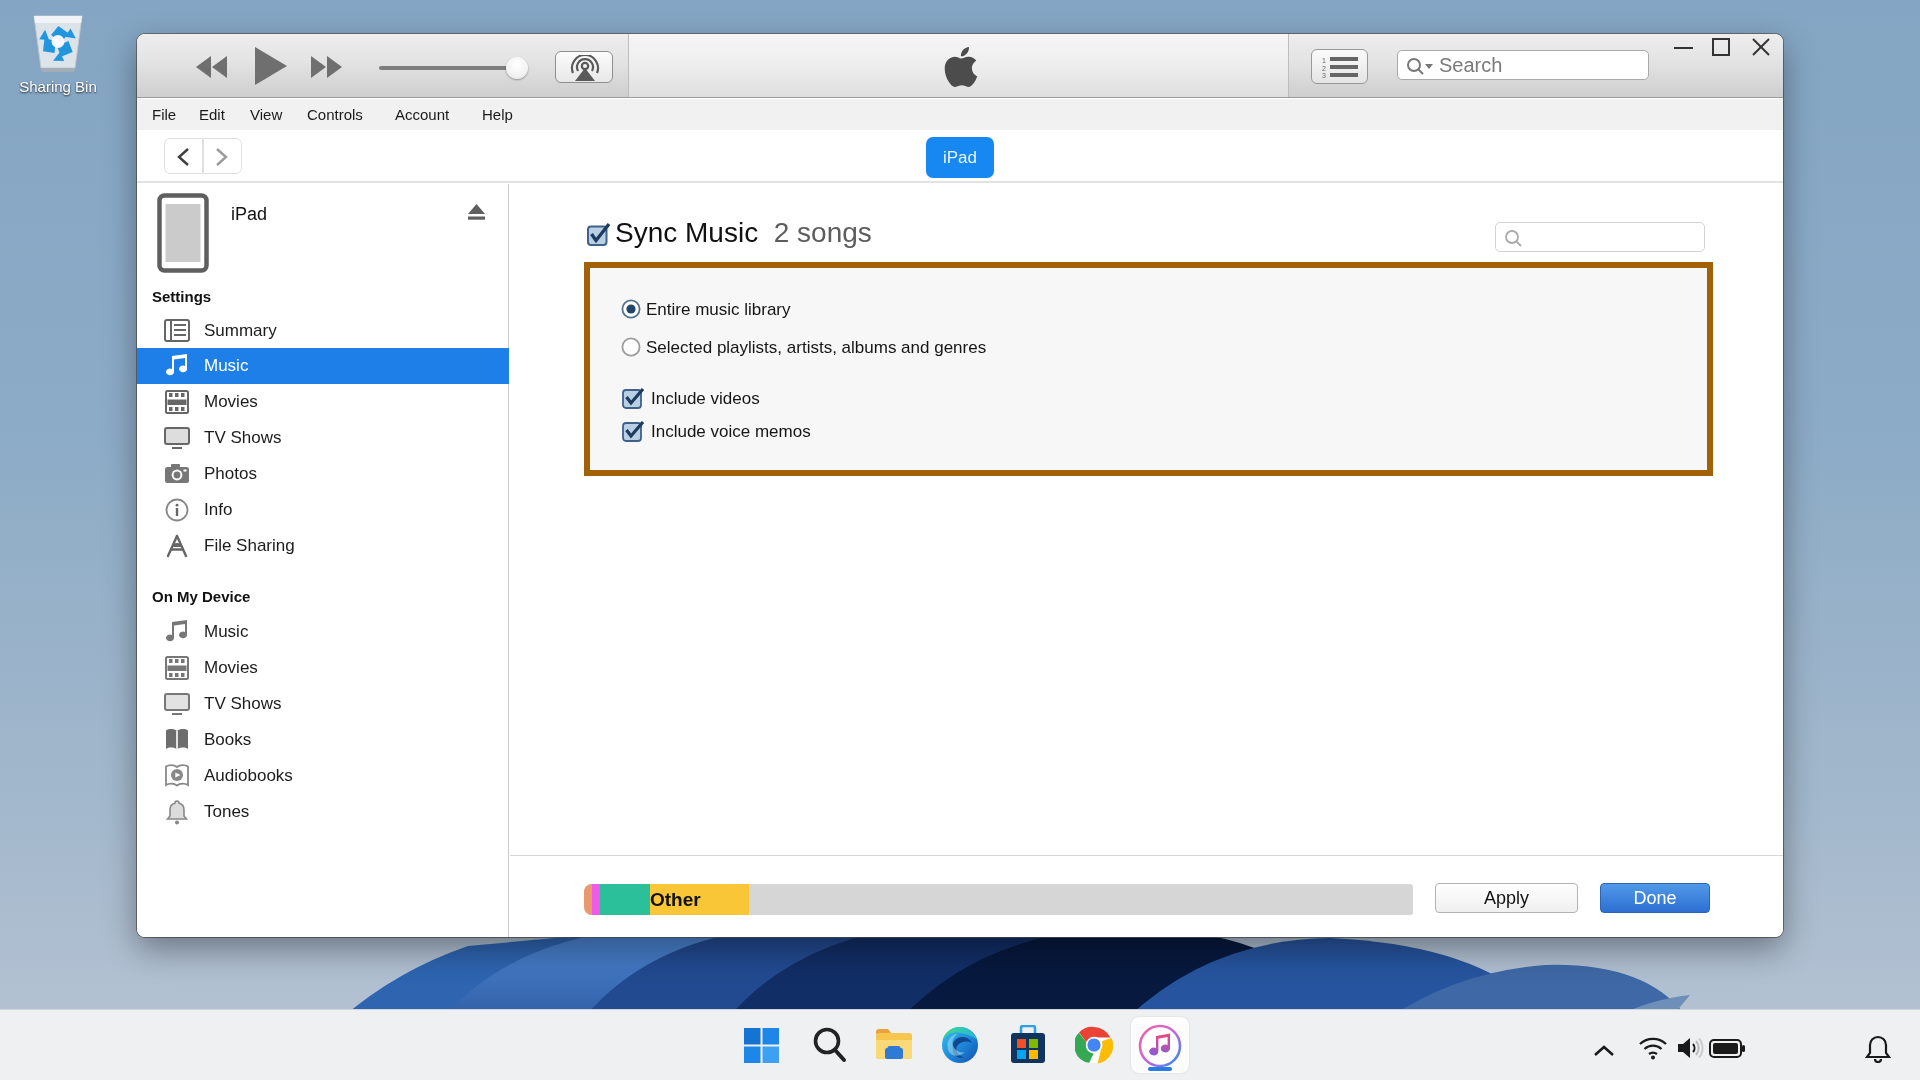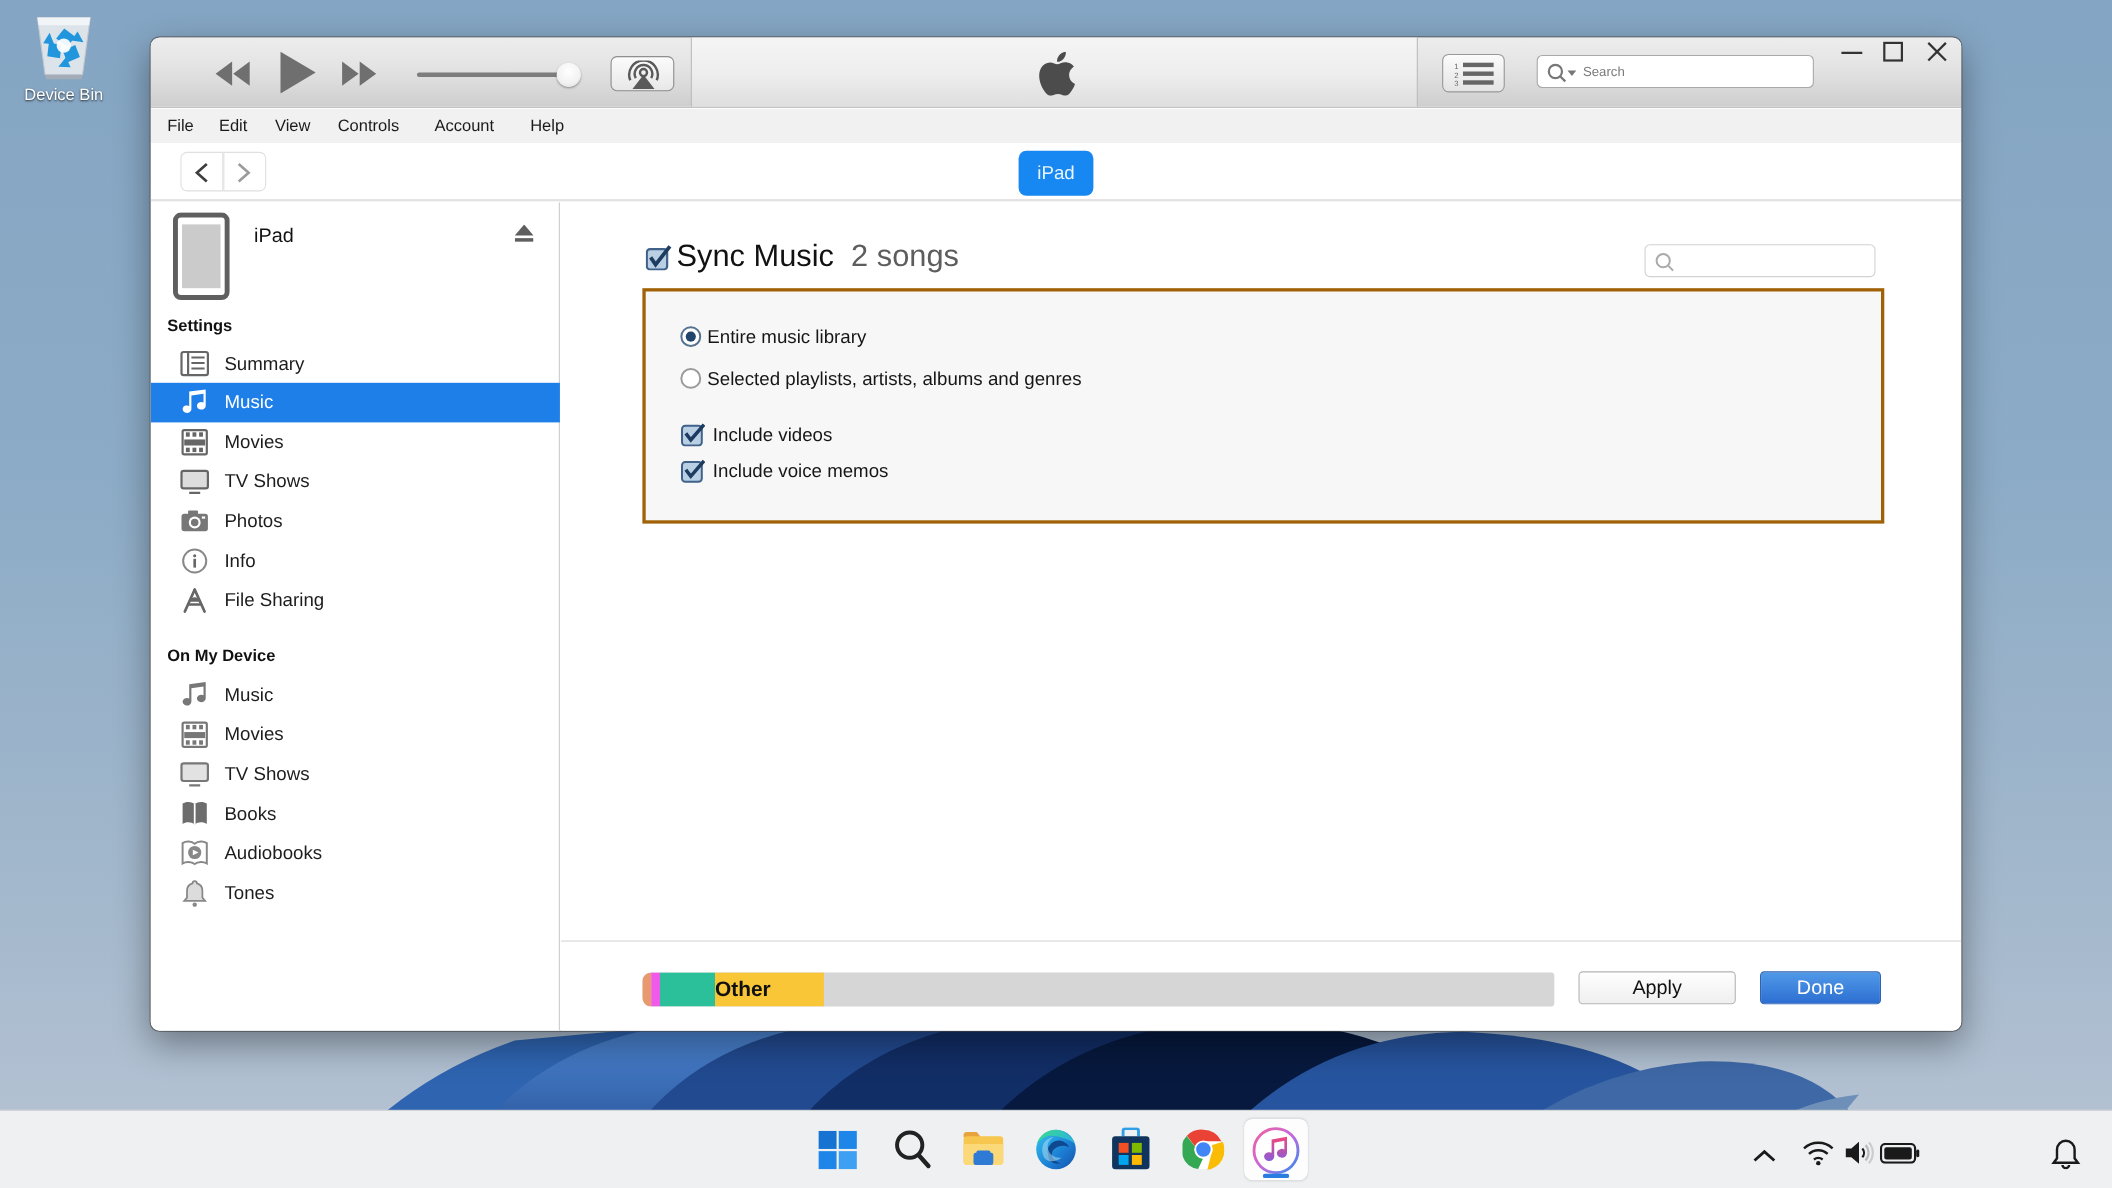--- a/index.html
+++ b/index.html
@@ -21,21 +21,21 @@
   .tbicon { position:absolute; }
   
   #vol-line { position:absolute; left:242px; top:32px; width:138px; height:4px; background:#7d7d7d; border-radius:2px; }
   #vol-knob { position:absolute; left:369px; top:23px; width:22px; height:22px; border-radius:50%;
       background:radial-gradient(circle at 50% 35%,#ffffff 0%,#f2f2f2 60%,#dcdcdc 100%); box-shadow:0 1px 2px rgba(0,0,0,.35); }
   #airplay { position:absolute; left:418px; top:17px; width:58px; height:32px; border-radius:6px;
       background:linear-gradient(180deg,#fbfbfb,#e8e8e8); border:1px solid #8f8f8f; }
   #upnext { position:absolute; left:1174px; top:15px; width:57px; height:35px; border-radius:6px;
       background:linear-gradient(180deg,#fbfbfb,#e4e4e4); border:1px solid #999; }
   #tb-search { position:absolute; left:1260px; top:16px; width:252px; height:30px; border-radius:5px;
-      background:#fff; border:1px solid #a9a9a9; color:#7a7a7a; font-size:12px; line-height:28px; }
+      background:#fff; border:1px solid #a9a9a9; color:#7a7a7a; font-size:20px; line-height:28px; }
   
   .winctl { position:absolute; top:0; }
   
   #menubar { position:absolute; left:0; top:65px; width:1646px; height:31px; background:#f1f1f1; font-size:15px; color:#1a1a1a; }
   #menubar span { position:absolute; top:7px; }
   
   #navrow { position:absolute; left:0; top:96px; width:1646px; height:53px; background:#fff; border-bottom:2px solid #e2e2e2; }
   .navbtn { position:absolute; top:8px; width:39px; height:36px; background:#fff; border:1px solid #e0e0e0; }
   #ipadbtn { position:absolute; left:789px; top:7px; width:68px; height:41px; background:#1787f1; border-radius:7px;
      color:#eaf4ff; font-size:17px; text-align:center; line-height:41px; }
@@ -44,21 +44,21 @@
   .sideitem { position:absolute; left:0; width:371px; height:36px; font-size:17px; color:#1c1c1c; }
   .sideitem .txt { position:absolute; left:67px; top:8px; }
   .sideitem .ic { position:absolute; left:26px; top:5px; width:28px; height:26px; }
   .sidehead { position:absolute; left:15px; font-size:15px; font-weight:bold; color:#111; }
   #selrow { position:absolute; left:0; top:164px; width:372px; height:36px; background:#1f7fe8; }
   
   #main { position:absolute; left:373px; top:150px; width:1273px; height:671px; background:#fff; }
   #synchead { position:absolute; left:105px; top:33px; font-size:28px; color:#111; }
   #synchead .grey { color:#5d5d5d; }
   #minisearch { position:absolute; left:985px; top:38px; width:210px; height:30px; border:1px solid #d2d2d2; border-radius:5px; background:#fff; }
-  #panel { position:absolute; left:74px; top:78px; width:1129px; height:214px; background:#f7f7f7; border:3px solid #a16207; }
+  #panel { position:absolute; left:74px; top:78px; width:1129px; height:214px; background:#f7f7f7; border:6px solid #a16207; }
   .paneltxt { font-size:17px; color:#161616; position:absolute; }
   
   #botbar { position:absolute; left:373px; top:821px; width:1273px; height:82px; background:#fff; border-top:1px solid #d6d6d6; }
   #capbar { position:absolute; left:74px; top:28px; width:829px; height:31px; background:#d6d6d6; border-radius:8px 3px 3px 8px; overflow:hidden; }
   .seg { position:absolute; top:0; height:31px; }
   #applybtn { position:absolute; left:925px; top:27px; width:143px; height:30px; border:1px solid #b3b3b3; border-radius:4px;
      background:linear-gradient(180deg,#fefefe,#efefef); font-size:18px; color:#111; text-align:center; line-height:28px; }
   #donebtn { position:absolute; left:1090px; top:27px; width:110px; height:30px; border:1px solid #2c63b4; border-radius:4px;
      background:linear-gradient(180deg,#5099e8,#2d6fd2); font-size:18px; color:#fff; text-align:center; line-height:28px; }
   
@@ -105,21 +105,21 @@
         <path d="M-2,-17 L9,-11 L3,-1 L-8,-7 Z" transform="rotate(8)"></path>
         <path d="M-2,-17 L9,-11 L3,-1 L-8,-7 Z" transform="rotate(128)"></path>
         <path d="M-2,-17 L9,-11 L3,-1 L-8,-7 Z" transform="rotate(248)"></path>
         <path d="M2,-19 L12,-14 L2,-9 Z" transform="rotate(35)"></path>
         <path d="M2,-19 L12,-14 L2,-9 Z" transform="rotate(155)"></path>
         <path d="M2,-19 L12,-14 L2,-9 Z" transform="rotate(275)"></path>
       </g>
       <circle cx="0" cy="-1.5" r="6.5" fill="#fff" fill-opacity="0.92"></circle>
     </g>
   </svg>
-  <div class="lbl">Device Bin</div>
+  <div class="lbl">Sharing Bin</div>
 </div>
 
 <div id="win">
   <div id="toolbar">
     <div id="tb-center"></div>
 
     <svg class="tbicon" style="left:57px;top:21px" width="34" height="24" viewBox="0 0 34 24" fill="#6f6f6f">
       <path d="M17,1 L17,23 L2,12 Z"></path>
         <path d="M33,1 L33,23 L18,12 Z"></path>
     </svg>

